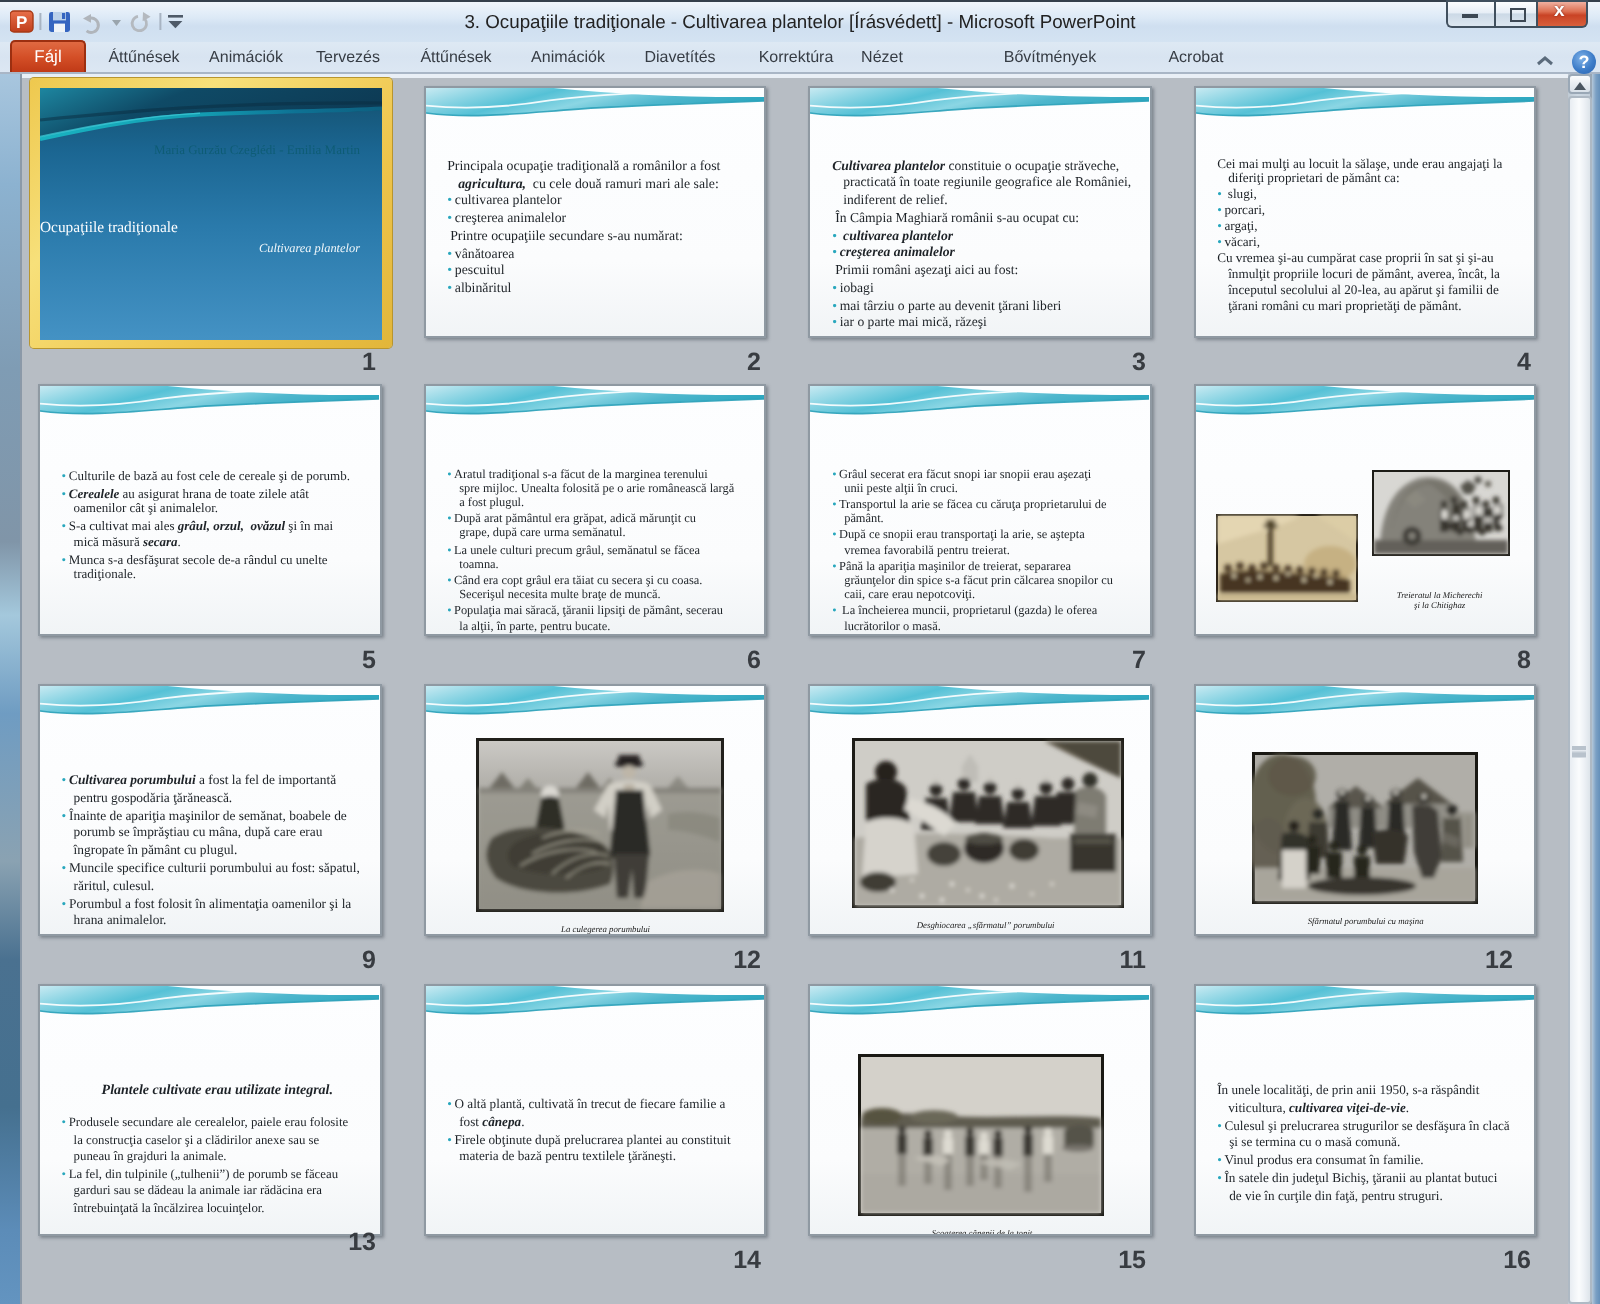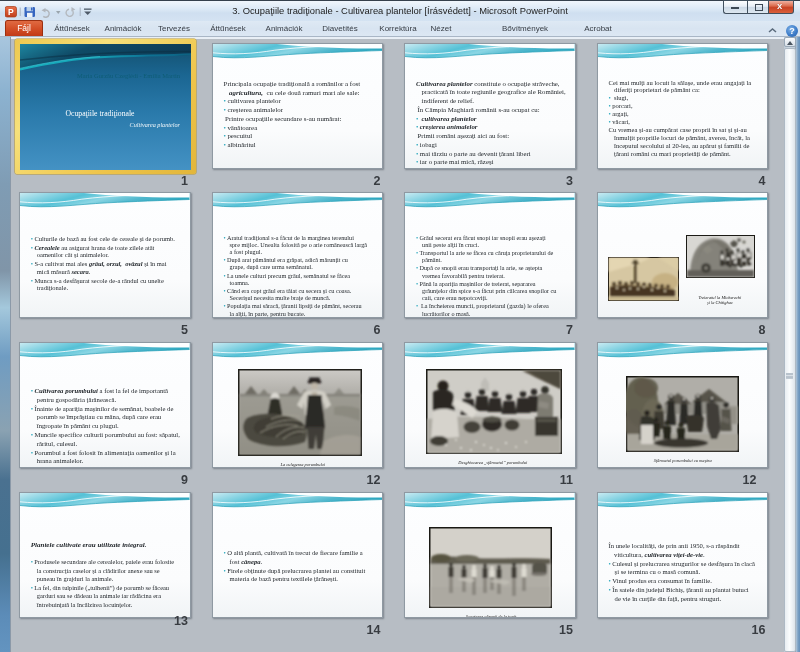--- a/index.html
+++ b/index.html
@@ -163,21 +163,21 @@
           <stop offset="1" stop-color="#0d6080"></stop>
     </linearGradient>
   </defs>
   <rect x="0" y="0" width="171" height="126" fill="url(#s1bg)"></rect>
   <path d="M0,0 H171 V11 C140,13 110,11.5 80,12.5 C50,13.5 20,19.5 0,25 Z" fill="url(#s1band)"></path>
   <path d="M0,16 C40,12 90,7 171,7.5" stroke="#0a2c40" stroke-width="1.6" fill="none" opacity="0.5"></path>
   <path d="M0,25.5 C25,20 50,15 80,13.3 C115,11.6 145,11.6 171,10.2" stroke="url(#s1line)" stroke-width="2" fill="none"></path>
   <path d="M0,24.3 C25,19 50,14.2 80,12.6" stroke="#3fcad6" stroke-width="0.8" fill="none" opacity="0.75"></path>
 </svg>
 <div class="abs" style="left:0;top:28px;width:160px;text-align:right;font-family:'Liberation Serif',serif;font-size:6.5px;color:#0b5a6e;opacity:0.8;">Maria Gurzău Czeglédi - Emilia Martin</div>
-<div class="abs" style="left:0;top:65px;width:160px;text-align:center;font-family:'Liberation Serif',serif;font-size:7.7px;color:#fdfeff;">Ocupaţiile tradiţionale</div>
+<div class="abs" style="left:0;top:65px;width:160px;text-align:left;font-family:'Liberation Serif',serif;font-size:7.7px;color:#fdfeff;">Ocupaţiile tradiţionale</div>
 <div class="abs" style="left:0;top:76.5px;width:160px;text-align:right;font-family:'Liberation Serif',serif;font-style:italic;font-size:6.2px;color:#f2f8fb;">Cultivarea plantelor</div>
 </div>
 
 <div class="slide" style="left:211.8px;top:43px;">
 <svg class="wave" width="170" height="20" viewBox="0 0 170 20" preserveAspectRatio="none">
   <defs>
     <linearGradient id="wg" x1="0" y1="0" x2="1" y2="0.3">
       <stop offset="0" stop-color="#c8eaf2"></stop>
           <stop offset="0.2" stop-color="#8ad4e3"></stop>
           <stop offset="0.38" stop-color="#55c1d6"></stop>
@@ -580,21 +580,21 @@
 <div class="cap2" style="left:85px;top:115.5px;">Sfărmatul porumbului cu maşina</div>
 </div>
 
 <div class="slide" style="left:19px;top:491.5px;">
 <svg class="wave" width="170" height="20" viewBox="0 0 170 20" preserveAspectRatio="none">
   <path d="M0,0 H170 V6.5 C140,7.5 115,8.5 88,9.8 C55,11.5 28,16 0,12.5 Z" fill="url(#wg)"></path>
   <path d="M64,0 H170 V4.5 C130,4.9 95,3.1 64,0 Z" fill="#fcfeff"></path>
   <path d="M0,12.5 C28,16 55,11.5 88,9.8 C115,8.5 140,7.5 170,6.5" stroke="#29a0b8" stroke-width="0.8" fill="none" opacity="0.9"></path>
   <path d="M0,8.8 C20,10.8 40,9.8 62,6.2 C90,2.6 120,1.6 152,1.9" stroke="#ffffff" stroke-width="0.9" fill="none" opacity="0.9"></path>
 </svg>
-<div class="body" style="top:48.5px;font-size:7px;">
+<div class="body" style="top:48.5px;font-size:7px;margin-left:20px;">
 <p><i><b>Plantele cultivate erau utilizate integral.</b></i></p>
 </div>
 <div class="body" style="top:65.5px;font-size:6.4px;line-height:8.5px;">
 <p class="b">Produsele secundare ale cerealelor, paiele erau folosite<br>la construcţia caselor şi a clădirilor anexe sau se<br>puneau în grajduri la animale.</p>
 <p class="b">La fel, din tulpinile („tulhenii”) de porumb se făceau<br>garduri sau se dădeau la animale iar rădăcina era<br>întrebuinţată la încălzirea locuinţelor.</p>
 </div>
 </div>
 
 <div class="slide" style="left:211.8px;top:491.5px;">
 <svg class="wave" width="170" height="20" viewBox="0 0 170 20" preserveAspectRatio="none">

